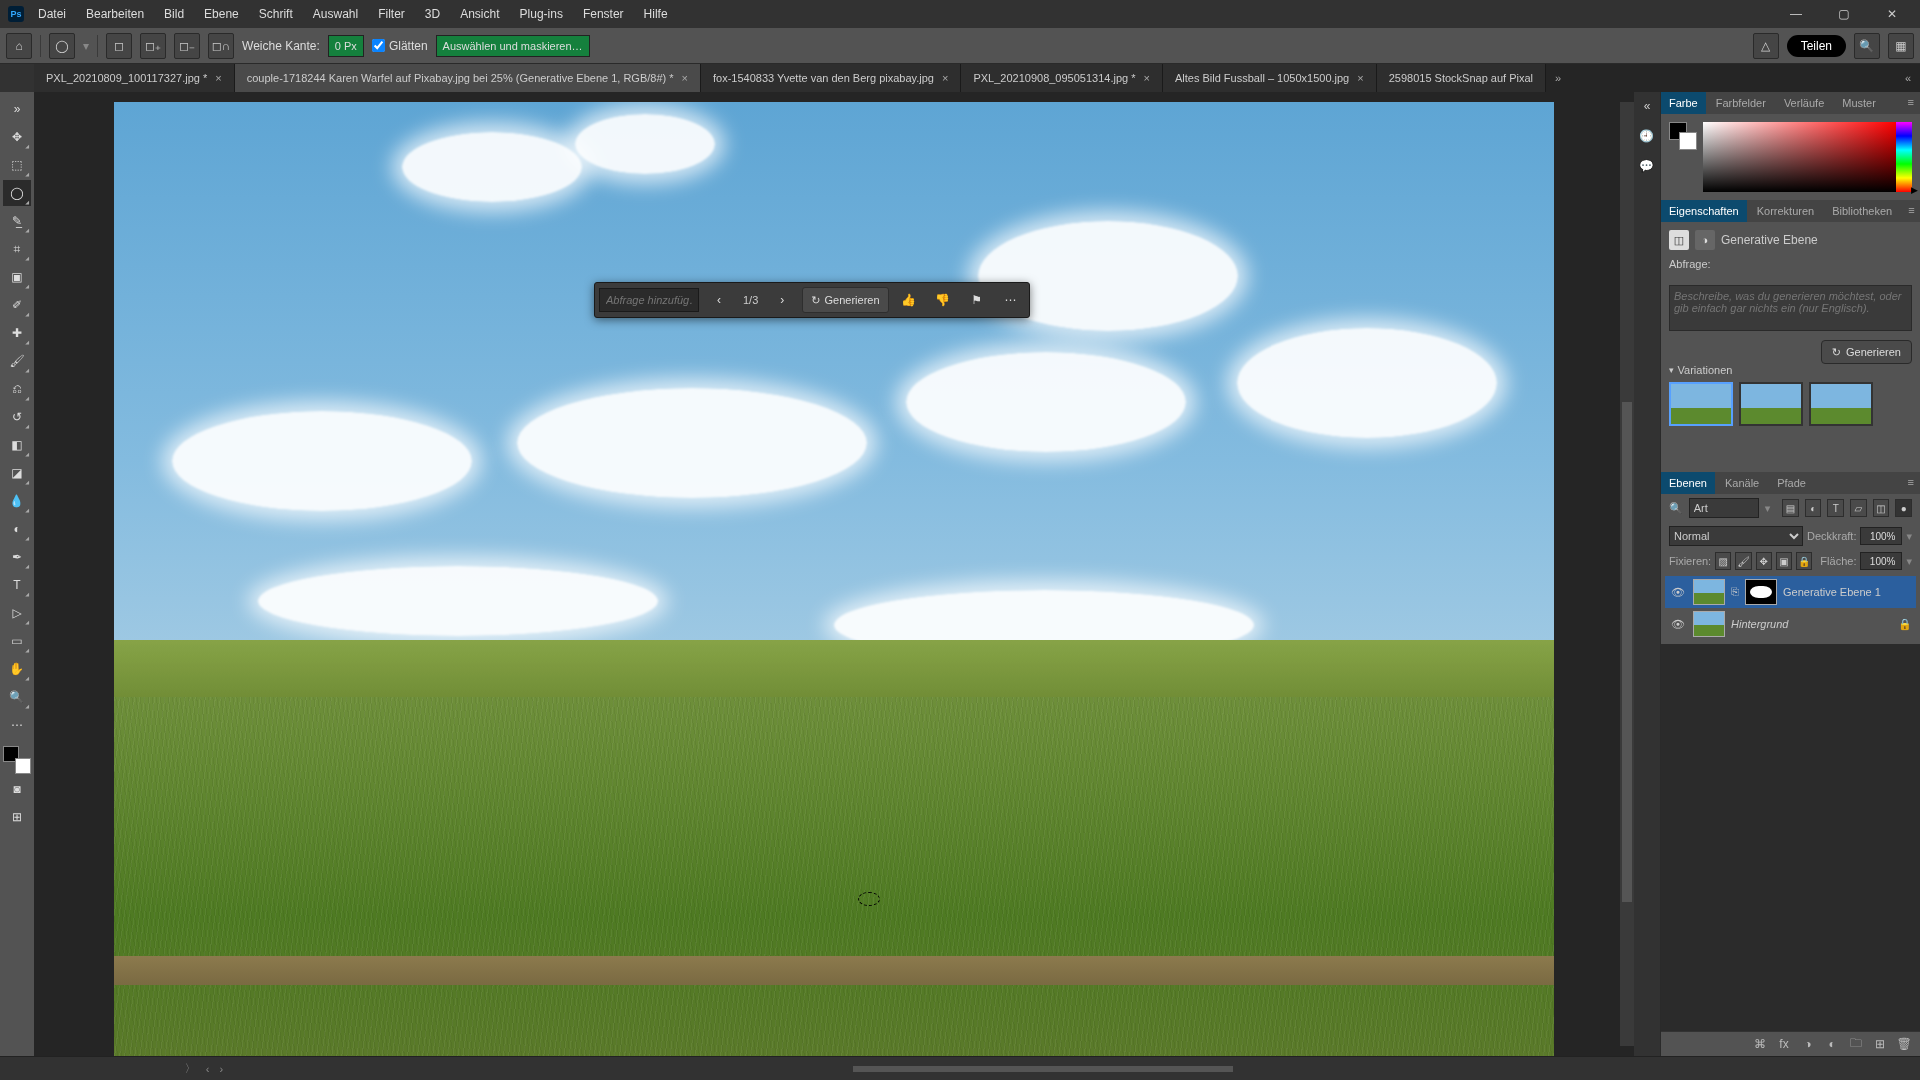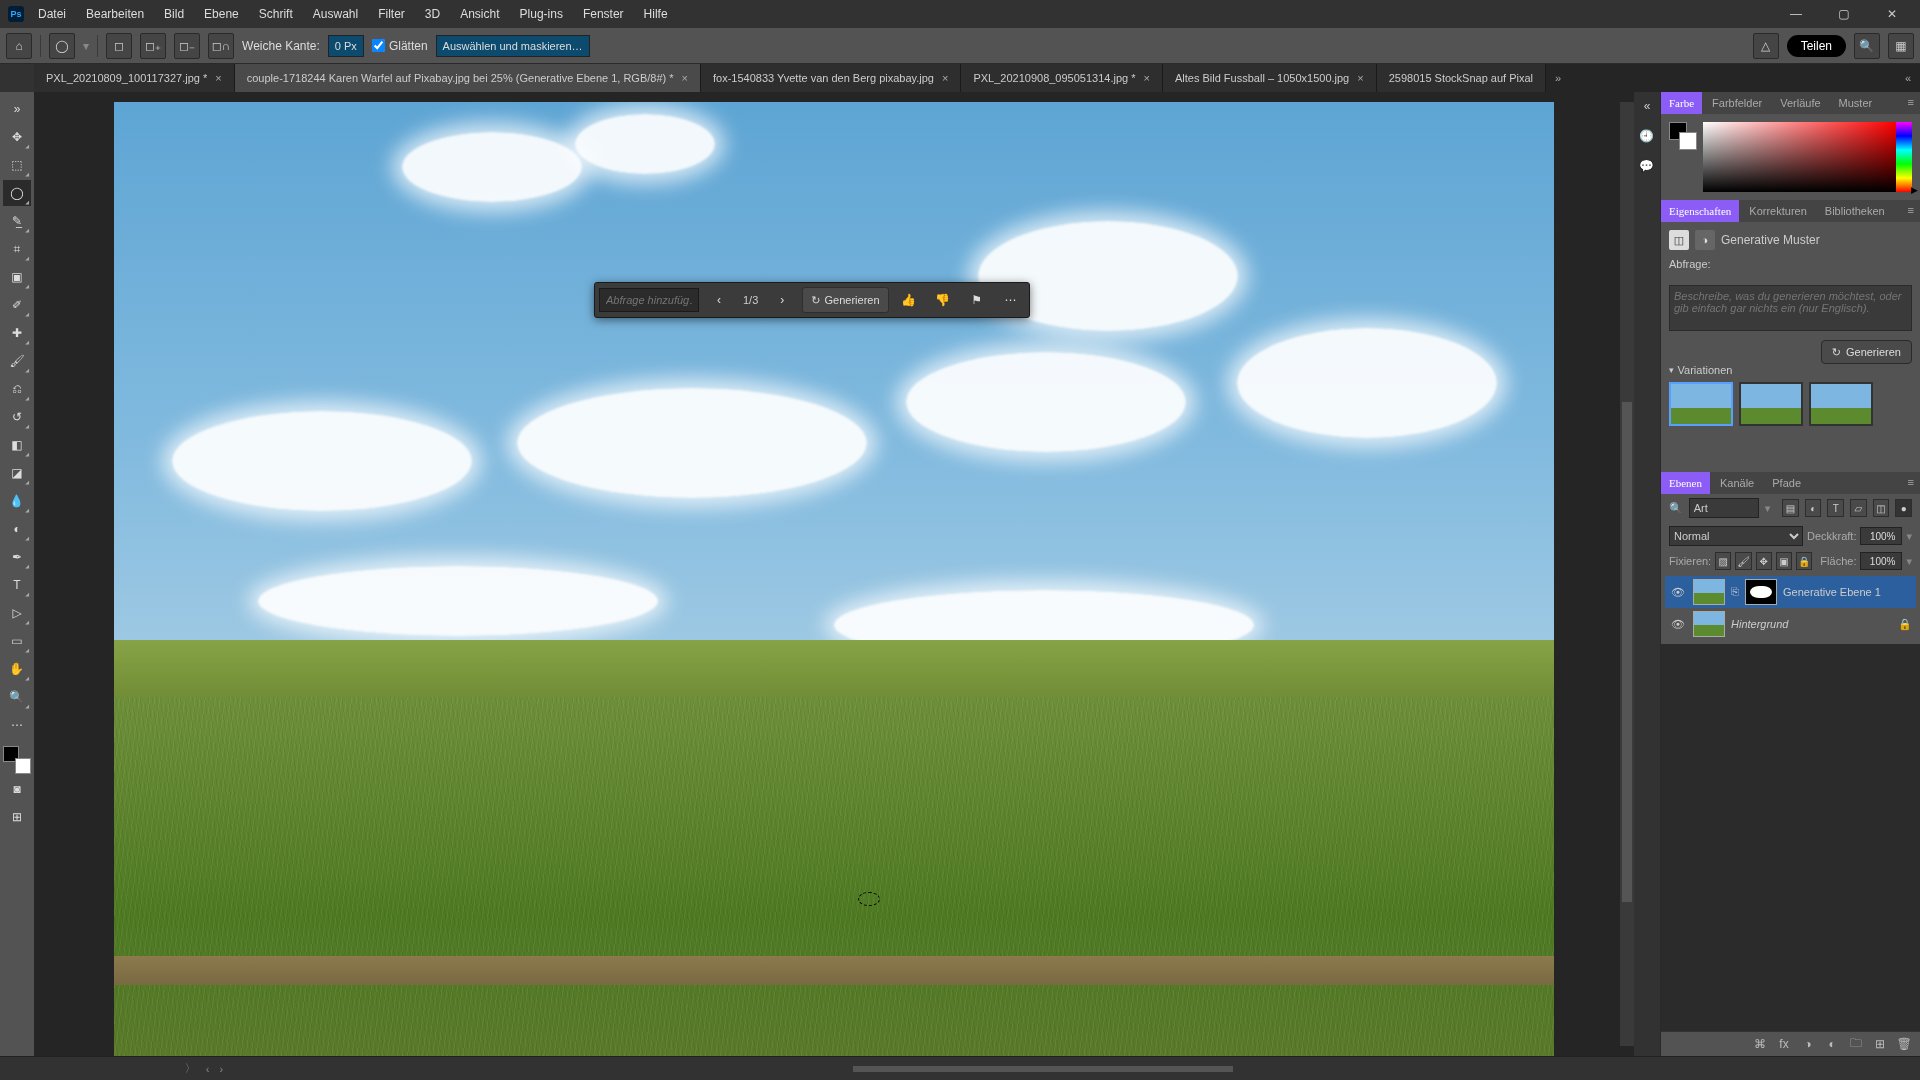--- a/index.html
+++ b/index.html
@@ -8,21 +8,21 @@
 
 .menubar { height: 28px; background: #323232; display: flex; align-items: center; padding: 0 8px; gap: 8px; font-size: 12px; color: #ddd; }
 .menubar .app-icon { width: 16px; height: 16px; background: #001e36; border-radius: 3px; display:flex; align-items:center; justify-content:center; color:#31a8ff; font-size:9px; font-weight:bold;}
 .menubar .menu-item { padding: 4px 6px; cursor: pointer; }
 .menubar .spacer { flex: 1; }
 .winbtn { width: 40px; height: 28px; display:flex; align-items:center; justify-content:center; color:#ccc; cursor:pointer;}
 
 
 .optionsbar { height: 36px; background: #535353; display:flex; align-items:center; padding: 0 6px; gap: 8px; font-size: 12px; color: #ddd; border-bottom:1px solid #2a2a2a;}
 .opt-btn { width: 26px; height: 26px; background:#454545; border:1px solid #2a2a2a; display:flex; align-items:center; justify-content:center; color:#ccc; border-radius:2px;}
-.opt-field { height:22px; background:#0c4a6e; border:1px solid #222; color:#ddd; padding: 0 6px; display:flex; align-items:center; font-size:11px;}
+.opt-field { height:22px; background:#15803d; border:1px solid #222; color:#ddd; padding: 0 6px; display:flex; align-items:center; font-size:11px;}
 .opt-btn-share { background:#000000; color:#fff; padding: 4px 14px; border-radius: 12px; font-size:12px; }
 
 
 .tabsbar { height: 28px; display:flex; align-items:stretch; background:#252525; font-size:11px; color:#ccc; }
 .lefttool-spacer{width:34px; background:#323232;}
 .doctab { padding: 0 12px; display:flex; align-items:center; gap:8px; background:#2e2e2e; border-right:1px solid #1a1a1a; white-space:nowrap; cursor:pointer;}
 .doctab.active { background:#4a4a4a; }
 .doctab .close { color:#aaa; }
 .tabsbar .arrow { width:24px; display:flex; align-items:center; justify-content:center; color:#aaa;}
 .rightpad{flex:1;}
@@ -62,21 +62,21 @@
 .ctx-ico-btn { width:28px; height:26px; display:flex; align-items:center; justify-content:center; color:#ddd; cursor:pointer;}
 
 
 .collapsed-col { width:26px; background:#323232; display:flex; flex-direction:column; align-items:center; padding-top:4px; gap:10px;}
 .collapsed-col .cico{ width:20px; height:20px; display:flex; align-items:center; justify-content:center; color:#ccc;}
 
 
 .panels { width:260px; background:#535353; display:flex; flex-direction:column; border-left:1px solid #2a2a2a;}
 .panel-tabs { display:flex; background:#444; gap:2px; font-size:11px; }
 .panel-tab { padding:5px 8px; color:#aaa; cursor:pointer;}
-.panel-tab.active { background:#8b5cf6; color:#fff;font-family:Liberation Serif, serif;}
+.panel-tab.active { background:#0c4a6e; color:#fff;}
 .panel-body { padding:8px; }
 .menu-icon-right { margin-left:auto; color:#aaa; padding:4px 6px; cursor:pointer;}
 
 
 .color-picker { display:flex; gap:0px; align-items:flex-start; }
 .swatch-fgbg { width:28px; height:28px; position:relative;}
 .swatch-fgbg .fg{position:absolute;top:0;left:0;width:18px;height:18px;background:#000;border:1px solid #888;}
 .swatch-fgbg .bg{position:absolute;bottom:0;right:0;width:18px;height:18px;background:#fff;border:1px solid #888;}
 .picker-field { flex:1; height:70px; background: linear-gradient(to top, #000, transparent), linear-gradient(to right, #fff, #ff0000); position:relative;}
 .hue-strip { width:16px; height:70px; background: linear-gradient(#ff00ff,#0000ff,#00ffff,#00ff00,#ffff00,#ff0000);}
@@ -305,21 +305,21 @@
     <div class="panel-tabs">
       <div class="panel-tab active">Eigenschaften</div>
       <div class="panel-tab">Korrekturen</div>
       <div class="panel-tab">Bibliotheken</div>
       <div class="menu-icon-right">≡</div>
     </div>
     <div class="panel-body" style="min-height:250px;">
       <div class="prop-head">
         <div class="prop-ico">◫</div>
         <div class="prop-ico" style="background:#666;color:#ddd;">◑</div>
-        <span>Generative Muster</span>
+        <span>Generative Ebene</span>
       </div>
       <div style="font-size:11px;color:#ccc;margin-bottom:15px;">Abfrage:</div>
       <div class="prop-prompt">
         <textarea placeholder="Beschreibe, was du generieren möchtest, oder gib einfach gar nichts ein (nur Englisch)." style=""></textarea>
       </div>
       <div class="prop-gen-btn">
           <span>↻</span>
           <span>Generieren</span>
         </div>
       <div style="clear:both"></div>

